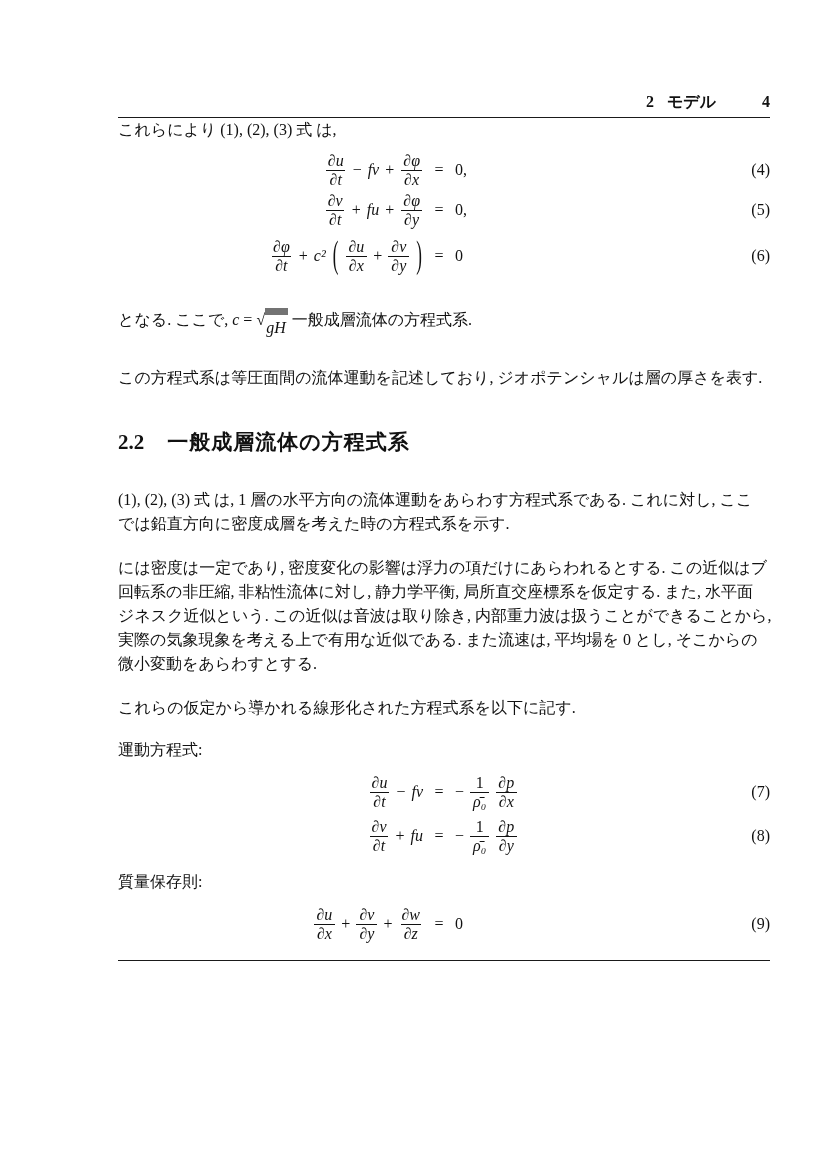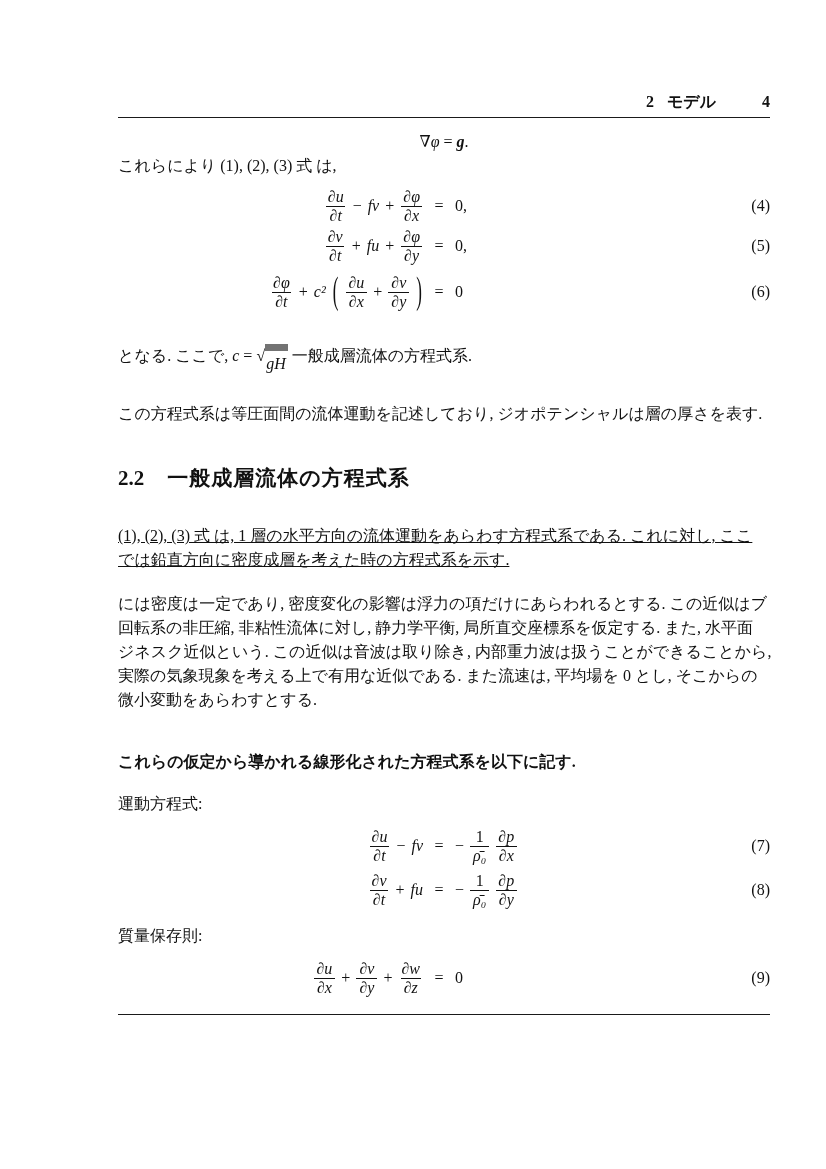--- a/index.html
+++ b/index.html
@@ -18,23 +18,23 @@
   .hpage{margin-left:46px;}
   .rule{border:none;border-top:1px solid #1a1a1a;margin:5px 0 0 0;height:0;}
   .rule-bottom{margin-top:14px;}
 
   
   .tline{font-size:16px;line-height:24px;white-space:nowrap;}
   .p-intro{margin-top:30px;}
   .p-leadin{}
   .p-thus{margin-top:26px;font-family:Liberation Serif, serif;}
   .p-desc{margin-top:26px;}
-  .p-secintro{margin-top:32px;text-decoration:underline;}
+  .p-secintro{margin-top:32px;}
   .p-assumptions{margin-top:20px;}
-  .p-linearized{margin-top:38px;font-weight:bold;}
+  .p-linearized{margin-top:20px;}
   .eqlabel-motion{margin-top:18px;}
   .eqlabel-mass{margin-top:12px;}
 
   
   .mi{font-style:italic;}
   .mb{font-style:italic;font-weight:700;}
   .mo{font-style:normal;}
   .frac{display:inline-flex;flex-direction:column;align-items:center;line-height:1.1;vertical-align:middle;}
   .fnum,.fden{font-style:italic;padding:0 3px;font-size:16px;}
   .fden{border-top:1px solid #111;}
@@ -72,21 +72,20 @@
     <div class="header">
       <span class="hsec">
         <span class="hnum">2</span>
         <span class="htitle">モデル</span>
       </span>
       <span class="hpage">4</span>
     </div>
     <hr class="rule">
 
 
-    <div class="eqcenter"><span class="mo">∇</span><span class="mi">φ</span><span class="mo"> = </span><span class="mb">g</span><span class="mo">.</span></div>
 
     <div class="para p-leadin">
         <div class="tline"><span class="mo">これらにより (1), (2), (3) 式 は,</span></div>
       </div>
 
     <div class="eqgroup">
       <div class="eqrow">
         <span class="eqlhs">
             <span class="frac">
               <span class="fnum">∂u</span>

